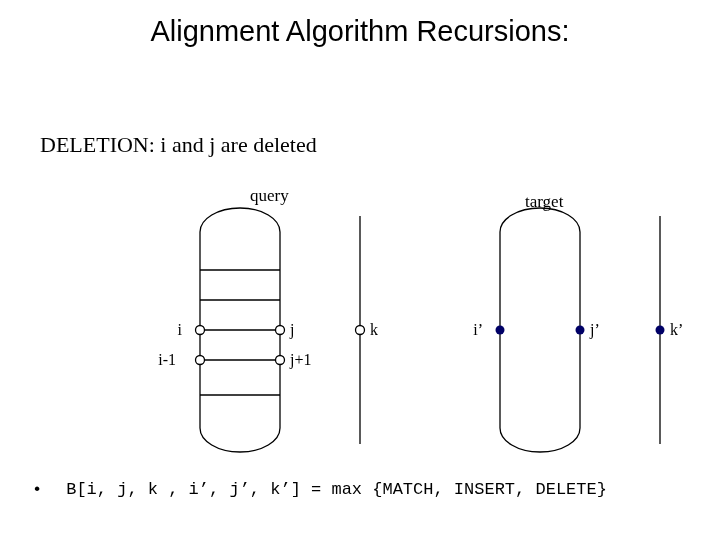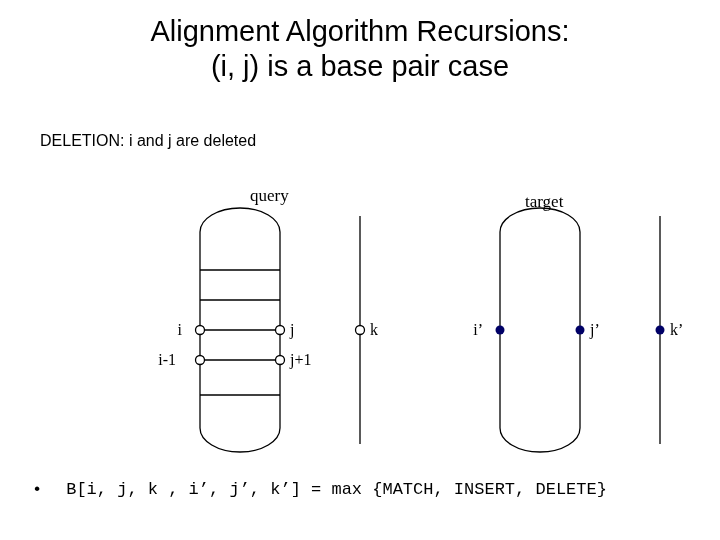--- a/index.html
+++ b/index.html
@@ -22,22 +22,22 @@
     left: 0;
     width: 720px;
     text-align: center;
     font-size: 29px;
     line-height: 1.2;
   }
   .subhead {
     position: absolute;
     top: 132px;
     left: 40px;
-    font-family: Liberation Sans, sans-serif;
-    font-size: 16px;
+    font-family: Liberation Serif, serif;
+    font-size: 22px;
   }
   .label-query {
     position: absolute;
     top: 186px;
     left: 210px;
     font-family: "Times New Roman", Times, serif;
     font-size: 17px;
     margin-left: 40px;
   }
   .label-target {
@@ -71,21 +71,20 @@
     width: 24px;
   }
 </style>
 </head>
 <body>
 
 <div class="slide">
 
   <div class="title">
     <span>Alignment Algorithm Recursions:</span><br>
-    <span>(i, j) is a base pair case</span>
   </div>
 
   <div class="subhead">DELETION: i and j are deleted</div>
 
   <div class="label-query">query</div>
   <div class="label-target">target</div>
 
   <svg class="svgwrap" viewBox="0 0 720 260">
 
     <g stroke="#000" stroke-width="1.3" fill="none">

